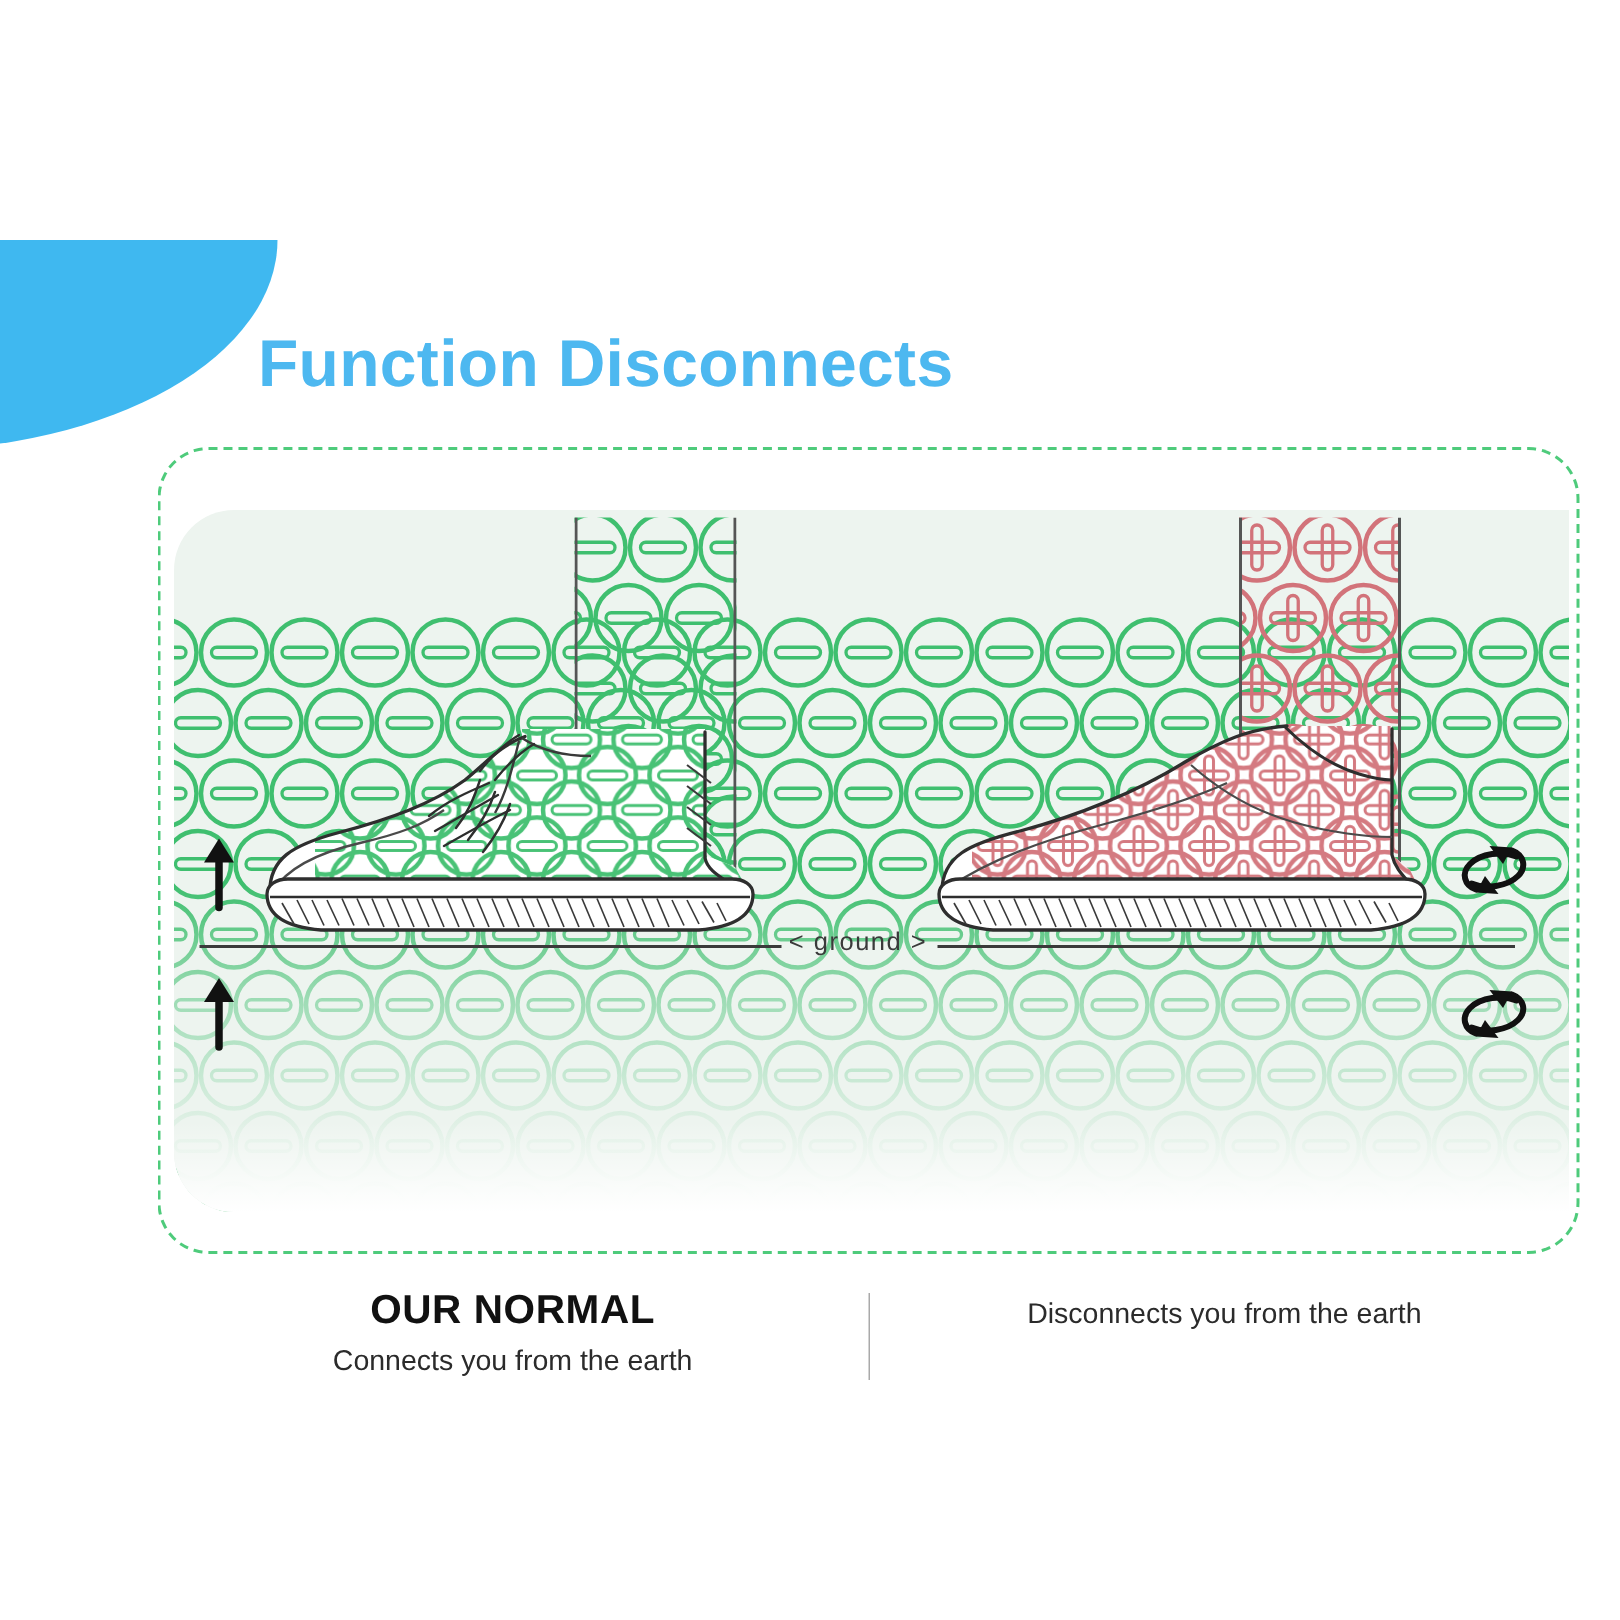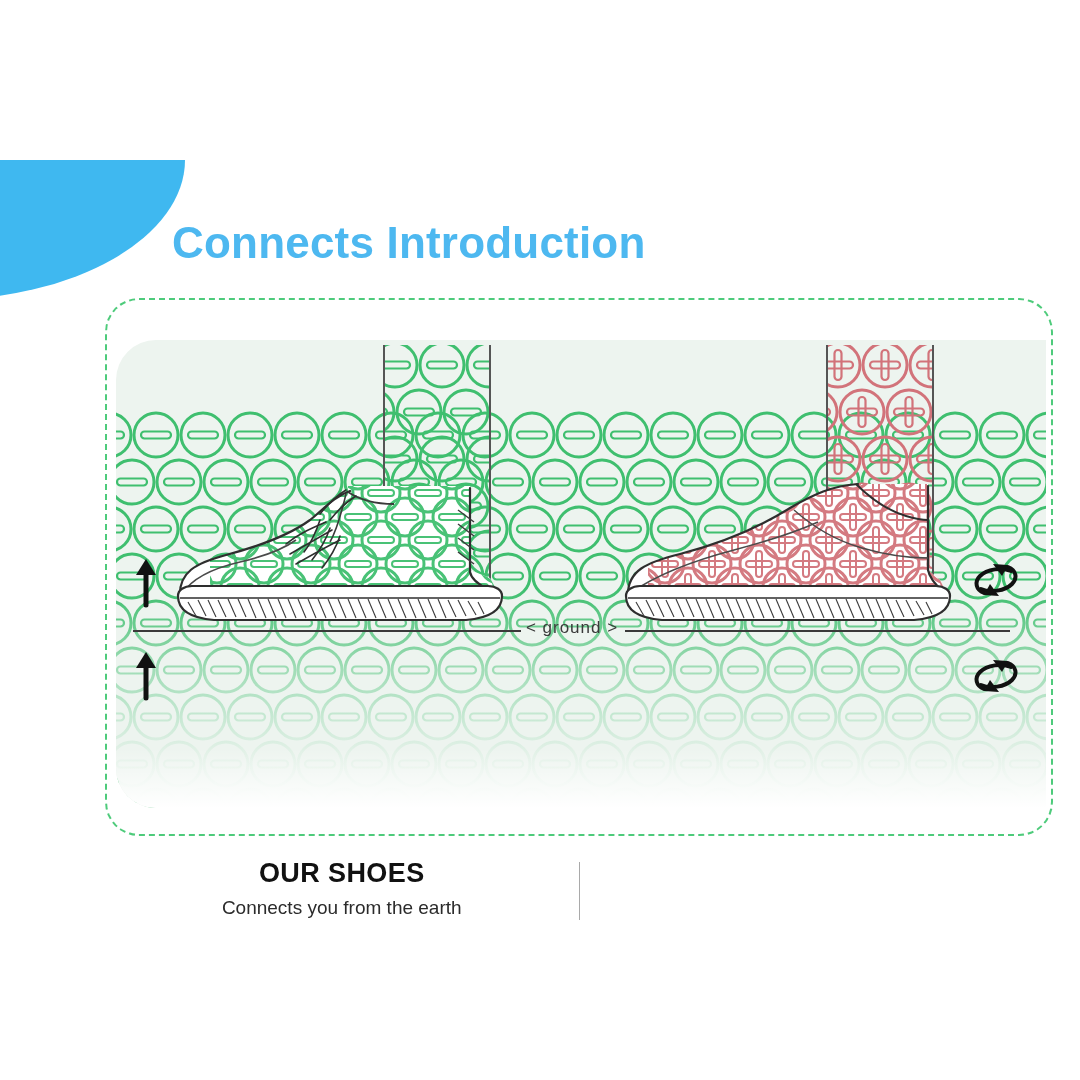--- a/index.html
+++ b/index.html
@@ -170,21 +170,21 @@
     background:#A9A9A9;
     margin-top:4px;
     flex:0 0 1px;
   }
 </style>
 </head>
 <body>
 
 <div id="blue-blob"></div>
 
-<div id="page-title">Connects Introduction</div>
+<div id="page-title">Function Disconnects</div>
 
 <div id="dashed-frame"></div>
 
 <div id="illustration-panel">
 
   <div class="field" id="ground-field">
       <span style="position:absolute;left:-33.5px;top:-59px;line-height:0"><svg width="52" height="52" viewBox="0 0 52 52">
           <circle cx="26" cy="26" r="22" fill="none" stroke="#3FBF6F" stroke-width="3"></circle>
           <rect x="11" y="22.5" width="30" height="7" rx="3.5" fill="none" stroke="#3FBF6F" stroke-width="2.2"></rect>
         </svg></span>
@@ -1330,19 +1330,20 @@
   <g fill="none" stroke="#111" stroke-width="4" stroke-linecap="round">
     <path d="M40 15 C48 18 50 26 44 32 C37 39 22 41 13 37"></path>
     <path d="M16 41 C8 38 6 30 12 24 C19 17 34 15 43 19"></path>
   </g>
   <polygon points="40,13 25,12 34,24" fill="#111"></polygon>
   <polygon points="16,43 31,44 22,32" fill="#111"></polygon>
 </svg>
 
 <div id="captions">
   <div class="caption-col">
-    <div class="caption-title">OUR SHOES</div>
+    <div class="caption-title">OUR NORMAL</div>
     <div class="caption-sub">Connects you from the earth</div>
   </div>
   <div id="caption-divider"></div>
   <div class="caption-col">
+    <div class="caption-sub">Disconnects you from the earth</div>
   </div>
 </div>
 
 </body></html>

